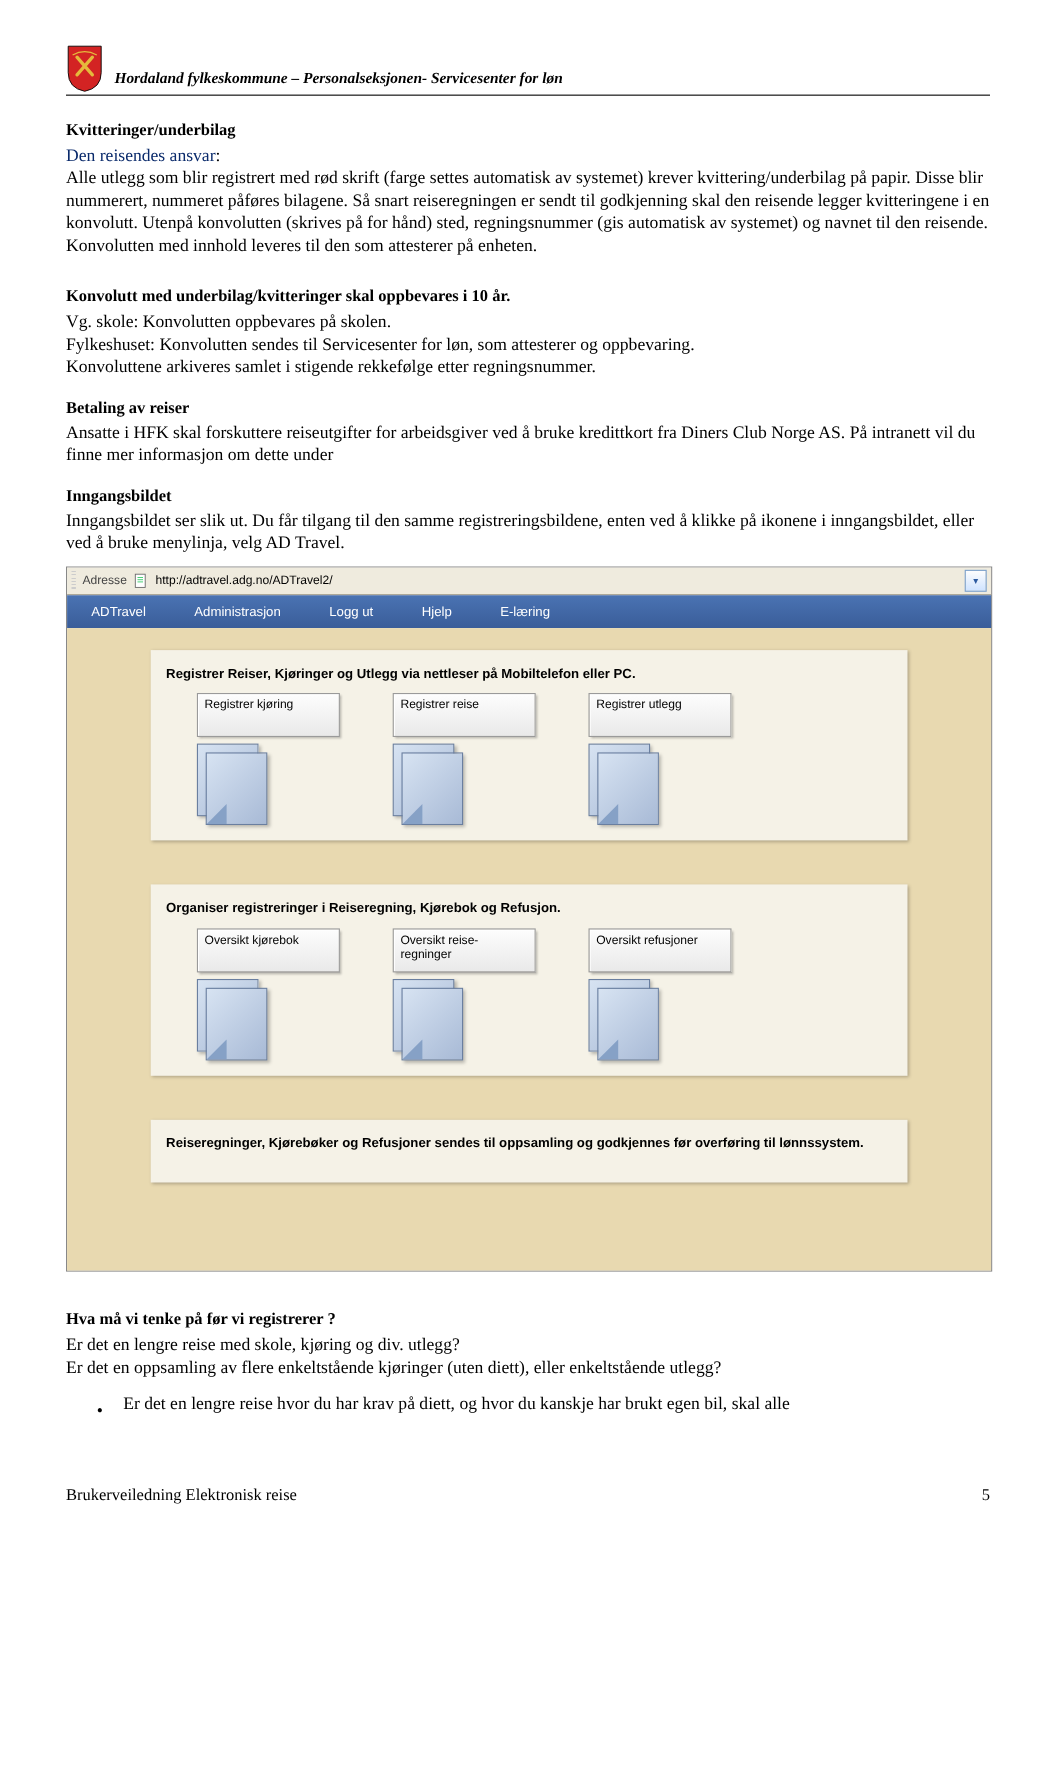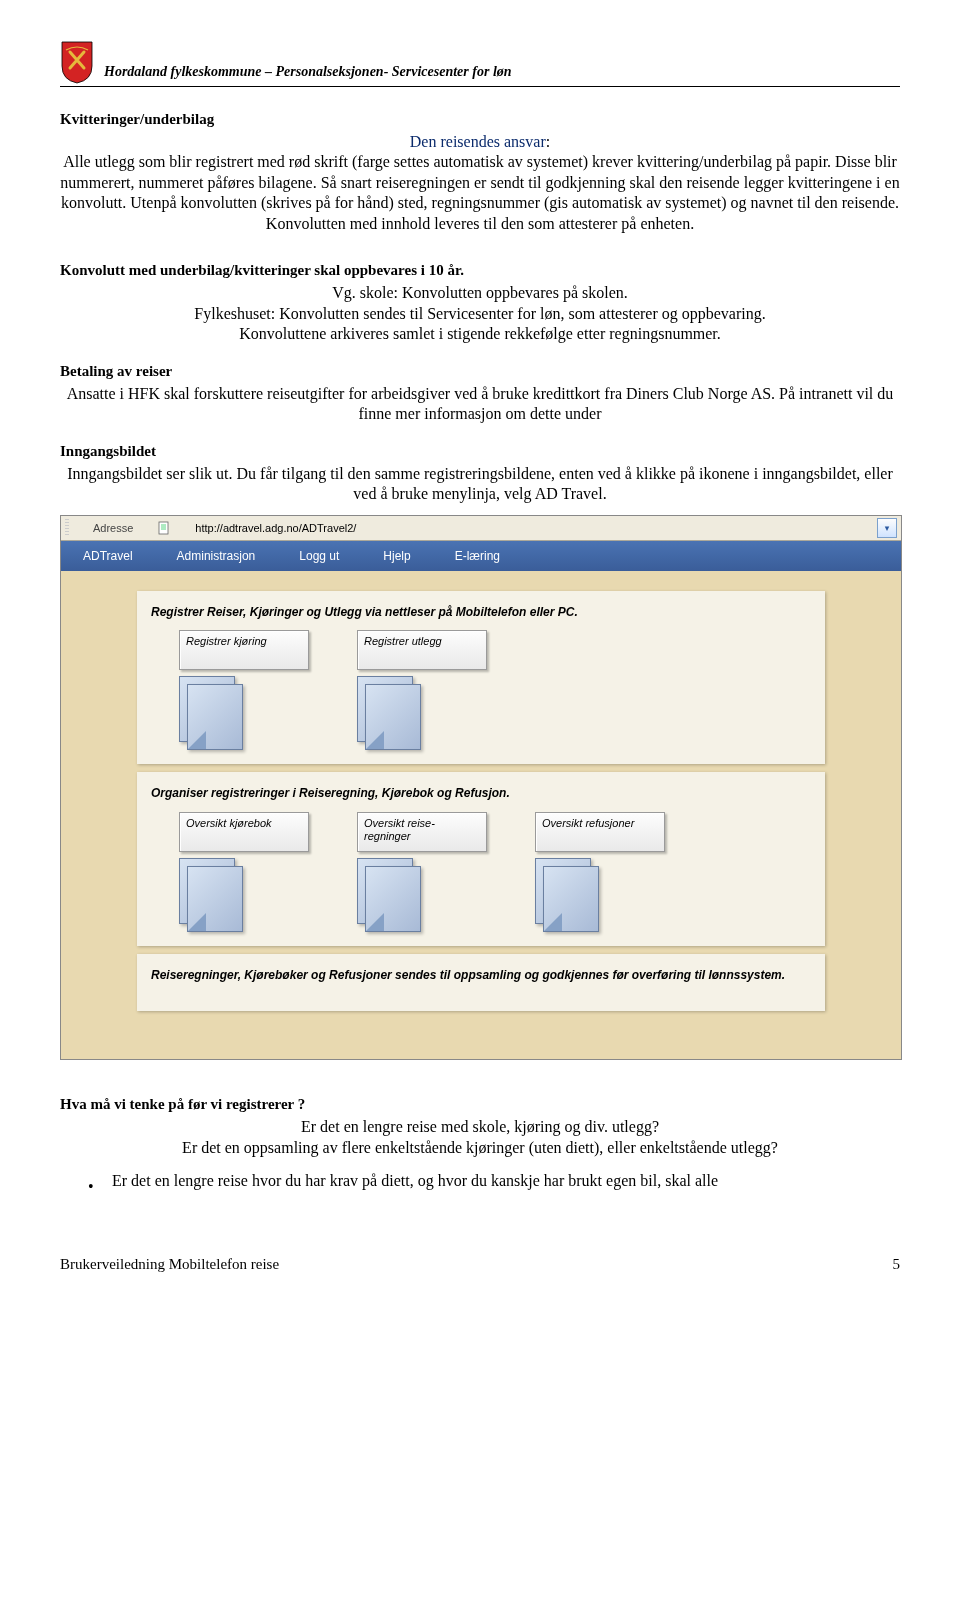--- a/index.html
+++ b/index.html
@@ -34,40 +34,39 @@
   }
   .section-heading {
     font-weight: bold;
     font-size: 15px;
     margin-top: 18px;
     margin-bottom: 4px;
   }
   .para {
     margin: 2px 0 10px 0;
     line-height: 1.28;
-    text-align: center;
   }
   .subhead {
     color: #0a2a6b;
   }
   
   .app-screenshot {
     border: 1px solid #888;
     margin: 10px 0 30px 0;
     font-family: Tahoma, Verdana, sans-serif;
     font-size: 11px;
     width: 840px;
   }
   .addr-bar {
     background: #efebde;
     border-bottom: 1px solid #aca899;
     display: flex;
     align-items: center;
     padding: 2px 4px;
-    gap: 24px;
+    gap: 6px;
     position: relative;
   }
   .addr-bar .grip {
     width: 4px;
     height: 18px;
     background: repeating-linear-gradient(#ccc, #ccc 1px, #efebde 1px, #efebde 3px);
   }
   .addr-bar .label {
     color: #444;
   }
@@ -110,25 +109,24 @@
     padding: 8px 22px;
     cursor: pointer;
   }
   .app-body {
     background: #e8d9b0;
     padding: 20px 0 40px 0;
     position: relative;
   }
   .panel {
     background: #f5f2e7;
-    margin: 0 auto 8px auto;
+    margin: 0 auto 40px auto;
     width: 660px;
     padding: 14px 14px 18px 14px;
     box-shadow: 1px 1px 3px rgba(0,0,0,0.25);
-    font-style: italic;
   }
   .panel-title {
     font-weight: bold;
     font-size: 12px;
     margin-bottom: 10px;
     line-height: 1.3;
   }
   .card-row {
     display: flex;
     gap: 20px;
@@ -256,20 +254,27 @@
         <div class="panel-title">Registrer Reiser, Kjøringer og Utlegg via nettleser på Mobiltelefon eller PC.</div>
         <div class="card-row">
           <div class="card">
             <div class="card-button">Registrer kjøring</div>
             <div class="doc-icon">
                 <div class="sheet back"></div>
                 <div class="sheet front"></div>
               </div>
           </div>
           <div class="card">
+            <div class="card-button">Registrer reise</div>
+            <div class="doc-icon">
+                <div class="sheet back"></div>
+                <div class="sheet front"></div>
+              </div>
+          </div>
+          <div class="card">
             <div class="card-button">Registrer utlegg</div>
             <div class="doc-icon">
                 <div class="sheet back"></div>
                 <div class="sheet front"></div>
               </div>
           </div>
         </div>
       </div>
 
       <div class="panel">
@@ -311,17 +316,17 @@
     <span>Er det en lengre reise med skole, kjøring og div. utlegg?</span><br>
     <span>Er det en oppsamling av flere enkeltstående kjøringer (uten diett), eller enkeltstående utlegg?</span>
   </div>
 
   <div class="bullet-row">
     <div class="dot">•</div>
     <div>Er det en lengre reise hvor du har krav på diett, og hvor du kanskje har brukt egen bil, skal alle</div>
   </div>
 
   <div class="footer-row">
-    <span>Brukerveiledning Mobiltelefon reise</span>
+    <span>Brukerveiledning Elektronisk reise</span>
     <span>5</span>
   </div>
 
 </div>
 
 </body></html>

